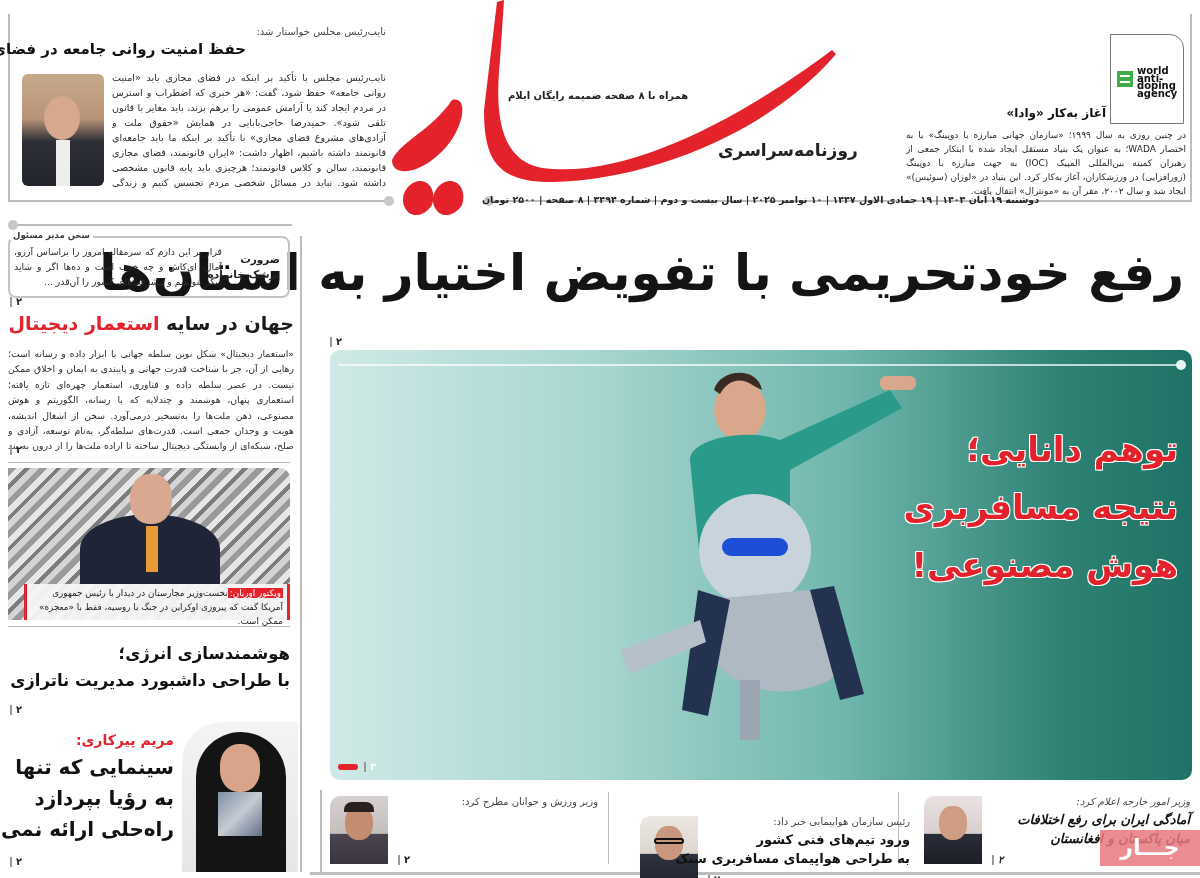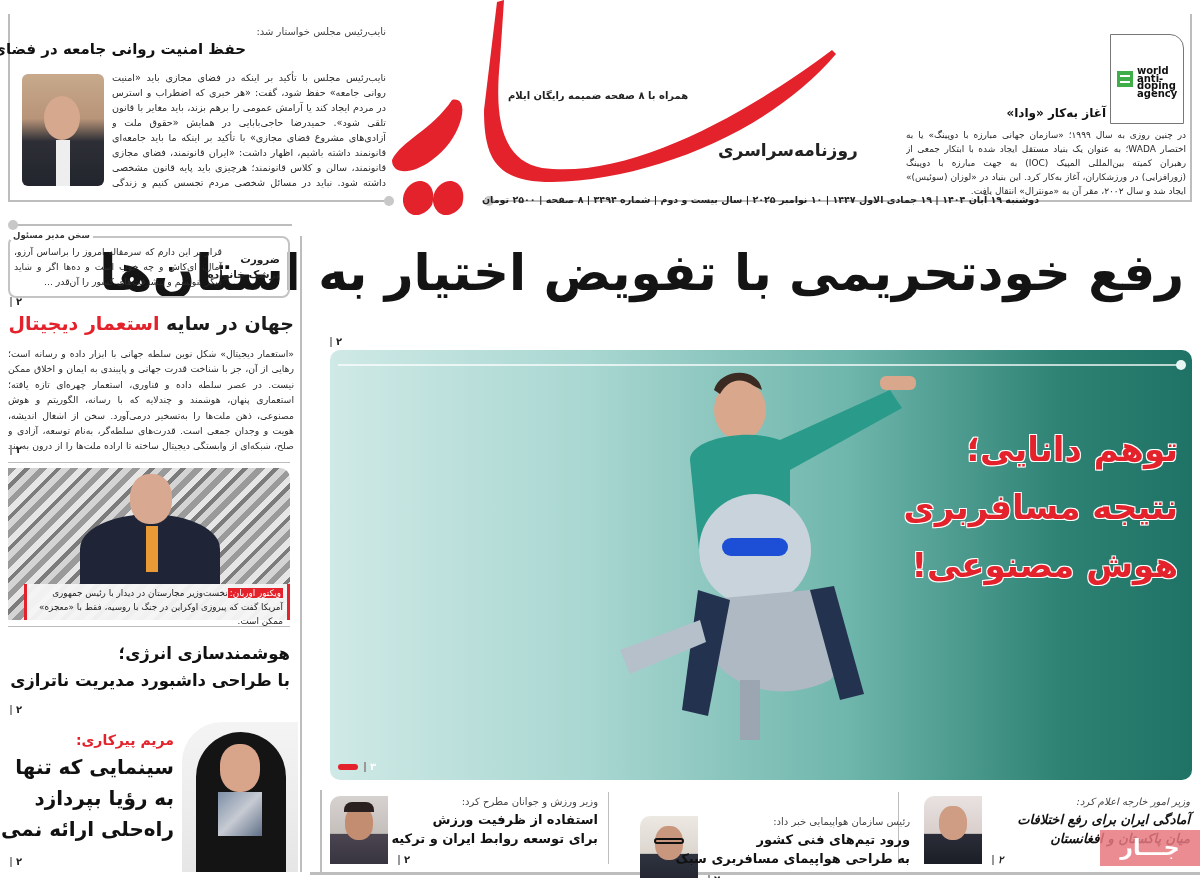--- a/index.html
+++ b/index.html
@@ -185,20 +185,16 @@
   </div>
   <div class="pgref abs" style="left:68px; top:60px;">۲</div>
 </section>
 
 <section class="abs" style="left:330px; top:794px; width:270px; height:74px;">
   <div class="photo" style="left:0; top:2px; width:58px; height:68px; border-radius:10px 0 0 0; background:linear-gradient(180deg,#d6d2d0 0%,#c5bfbc 55%,#4a4550 56%,#383440 100%);">
     <div style="position:absolute; left:15px; top:10px; width:28px; height:34px; border-radius:45%; background:#c38d72;"></div>
     <div style="position:absolute; left:14px; top:6px; width:30px; height:10px; border-radius:8px 8px 0 0; background:#2a2020;"></div>
   </div>
   <div class="kicker abs" style="right:2px; top:2px;">وزیر ورزش و جوانان مطرح کرد:</div>
-  <div class="bold-head abs" style="right:2px; top:16px; font-size:13px; line-height:19px; text-align:right; white-space:nowrap;">
-    <div>استفاده از ظرفیت ورزش</div>
-    <div>برای توسعه روابط ایران و ترکیه</div>
-  </div>
   <div class="pgref abs" style="left:68px; top:60px;">۲</div>
 </section>
 
 <div class="abs" style="left:1100px; top:830px; width:100px; height:36px; background:rgba(232,120,128,0.85); color:#fff; font-size:22px; font-weight:900; text-align:center; line-height:36px;">جـــار</div>
 
 </body></html>

